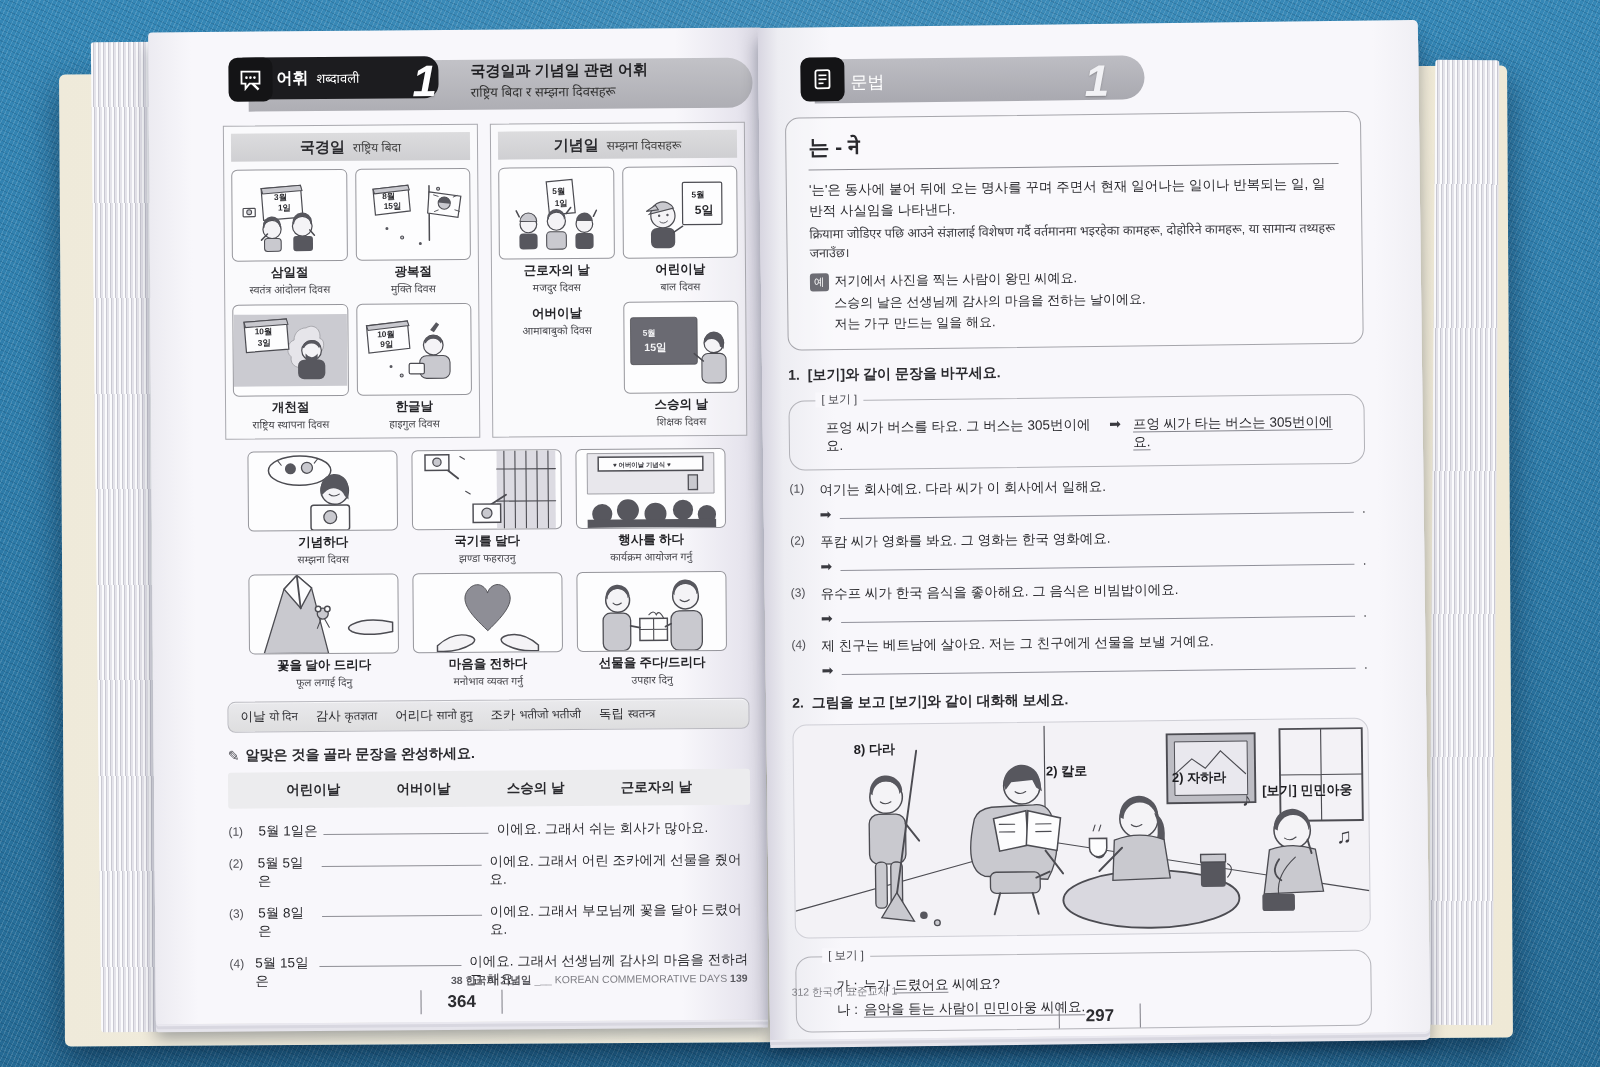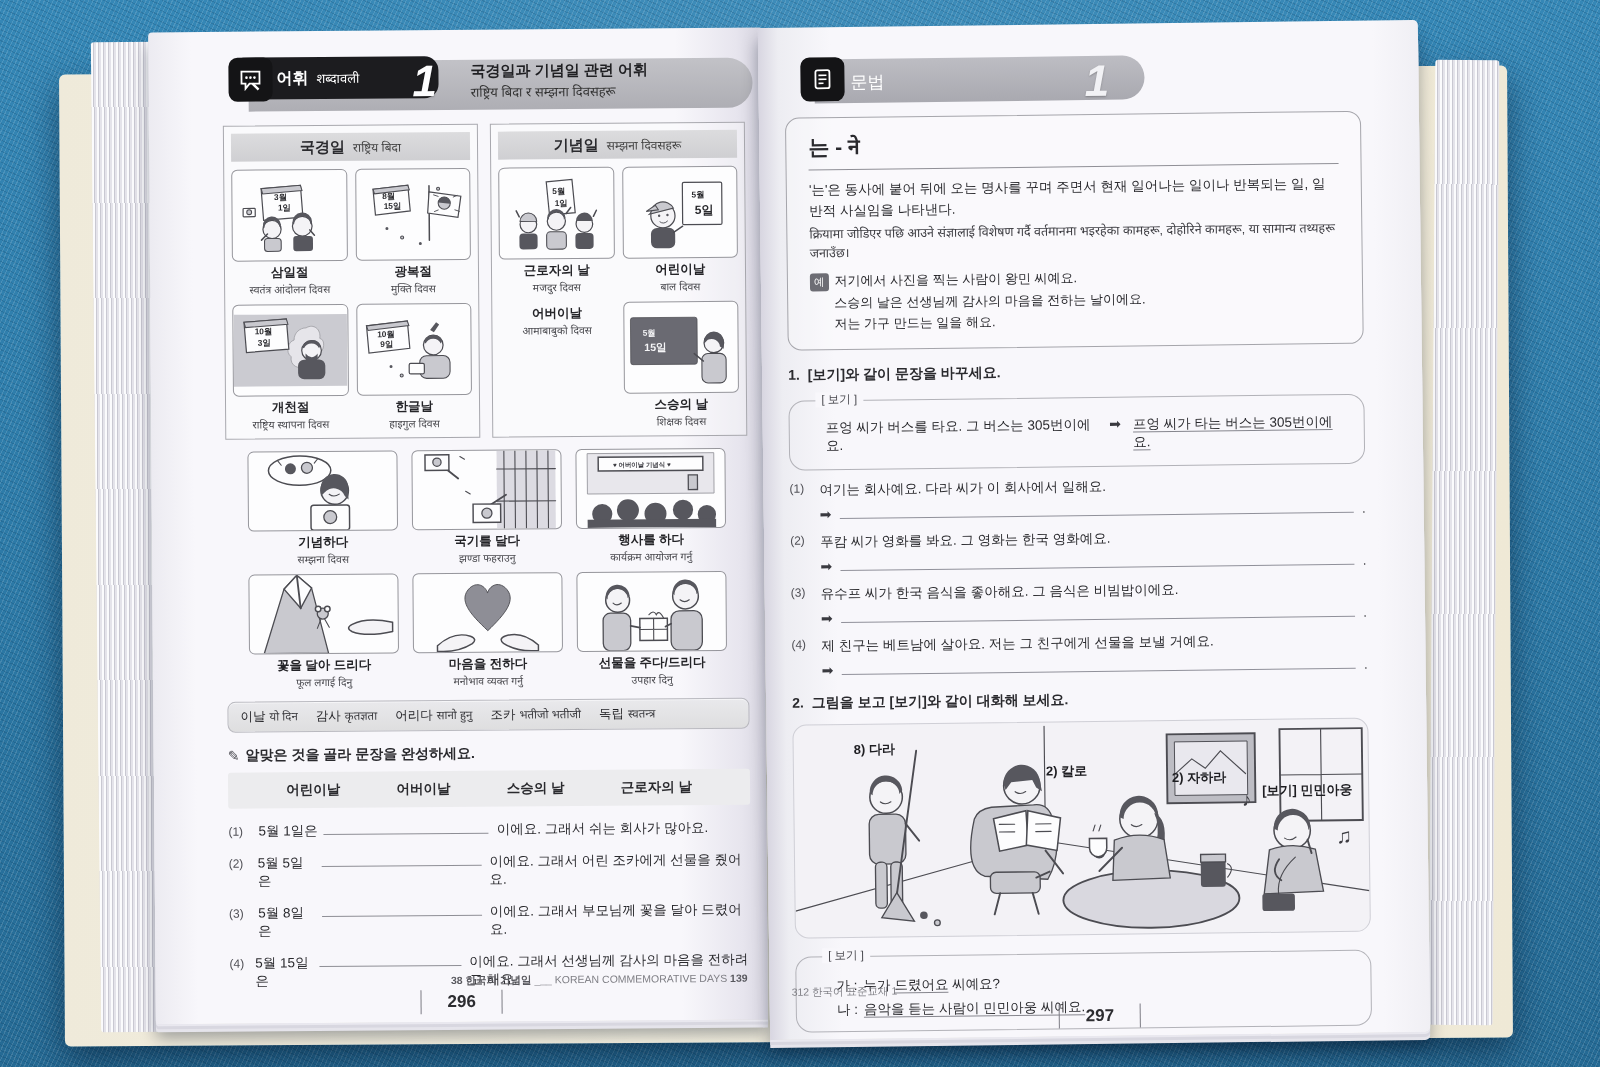--- a/index.html
+++ b/index.html
@@ -504,21 +504,21 @@
     <span class="blank"></span>
     <span class="post">이에요. 그래서 선생님께 감사의 마음을 전하려고 해요.</span>
   </div>
 
   <div class="foot-l">
     <b>38</b> <b>한국의 기념일</b>
     <span>___</span>
     <span>KOREAN COMMEMORATIVE DAYS</span>
     <b>139</b>
   </div>
-  <div class="pageno">296</div>
+  <div class="pageno">364</div>
 </div>
 
 <div class="page page-right">
 
   <div class="hdr-r">
     <div class="band"></div>
     <div class="icon-sq" style="left:16px;top:0;">
       <svg width="24" height="24" viewBox="0 0 24 24">
         <rect x="5" y="3" width="14" height="18" rx="2" fill="none" stroke="#fff" stroke-width="1.8"></rect>
         <path d="M8 8 h8 M8 12 h8 M8 16 h5" stroke="#fff" stroke-width="1.6"></path>

